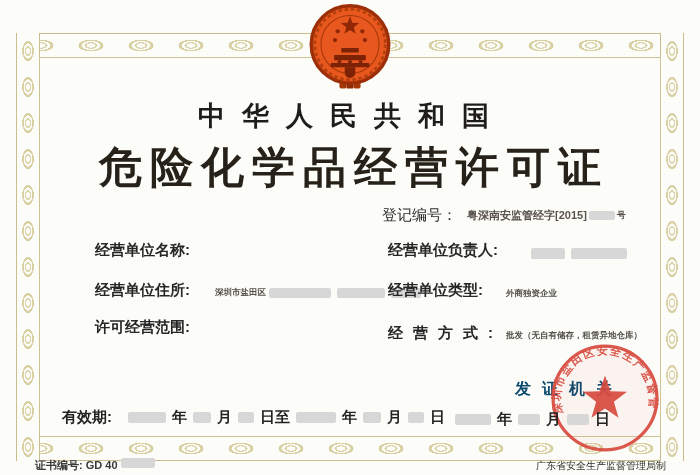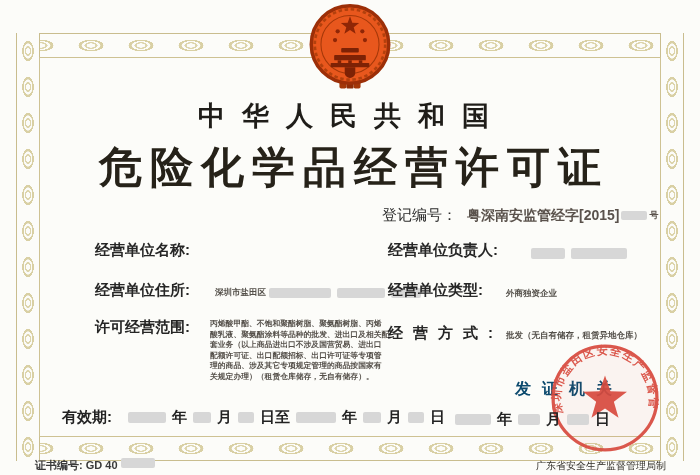--- a/index.html
+++ b/index.html
@@ -37,21 +37,21 @@
     box-sizing:border-box;color:#1f1d19;
   }
   .main-title{
     position:absolute;top:139px;left:0;width:100%;text-align:center;
     font-family:"Liberation Serif",serif;font-size:43px;font-weight:bold;
     letter-spacing:8px;padding-left:8px;box-sizing:border-box;color:#262219;
   }
   
   .regline{position:absolute;top:206px;left:382px;display:flex;align-items:center;}
   .regline .lbl{font-size:15px;font-weight:normal;color:#2a2a2a;}
-  .regline .val{font-size:14px;color:#5a524c;margin-left:10px;font-weight:bold;}
+  .regline .val{font-size:11px;color:#5a524c;margin-left:10px;font-weight:bold;}
   .regline .suffix{font-size:9px;color:#5a524c;font-weight:bold;}
   
   .lbl-strong{position:absolute;font-size:15px;font-weight:bold;color:#262626;white-space:nowrap;}
   .small-val{position:absolute;font-size:9.5px;color:#4c463f;white-space:nowrap;font-weight:bold;}
   .tiny-val{font-size:8.5px;color:#54504a;}
   .redact{display:inline-block;background:#d7d7d7;border-radius:2px;filter:blur(0.6px);vertical-align:middle;}
   .scope{
     position:absolute;left:210px;top:319px;width:192px;
     font-size:7.8px;line-height:10.6px;color:#56514b;font-weight:bold;
     text-align:justify;
@@ -119,28 +119,20 @@
   </div>
 
   <div class="lbl-strong" style="left:95px;top:281px;">经营单位住所:</div>
   <div class="small-val tiny-val" style="left:215px;top:287px;">
     <span>深圳市盐田区</span><span class="redact" style="width:62px;height:10px;margin-left:3px;"></span><span class="redact" style="width:48px;height:10px;margin-left:6px;"></span><span class="redact" style="width:30px;height:10px;margin-left:6px;"></span>
   </div>
   <div class="lbl-strong" style="left:388px;top:281px;">经营单位类型:</div>
   <div class="small-val tiny-val" style="left:506px;top:288px;">外商独资企业</div>
 
   <div class="lbl-strong" style="left:95px;top:318px;text-align:right;">许可经营范围:</div>
-  <div class="scope">
-    <div>丙烯酸甲酯、不饱和聚酯树脂、聚氨酯树脂、丙烯</div>
-    <div>酸乳液、聚氨酯涂料等品种的批发、进出口及相关配</div>
-    <div>套业务（以上商品进出口不涉及国营贸易、进出口</div>
-    <div>配额许可证、出口配额招标、出口许可证等专项管</div>
-    <div>理的商品、涉及其它专项规定管理的商品按国家有</div>
-    <div>关规定办理）（租赁仓库储存，无自有储存）。</div>
-  </div>
   <div class="lbl-strong mode-label" style="left:388px;top:324px;">经营方式:</div>
   <div class="small-val tiny-val" style="left:506px;top:330px;">批发（无自有储存，租赁异地仓库）</div>
 
   <div class="issuer">发证机关</div>
   <svg class="seal" viewBox="0 0 110 110">
     <circle cx="55" cy="55" r="51" fill="rgba(225,70,55,0.05)" stroke="#d84a3e" stroke-width="3.2"></circle>
     <path id="sealArc" d="M 14,72 A 44,44 0 1 1 96,72" fill="none"></path>
     <text font-size="11" font-weight="bold" fill="#d84a3e" letter-spacing="1.5">
       <textPath href="#sealArc" startOffset="2">深圳市盐田区安全生产监督管理局</textPath>
     </text>

